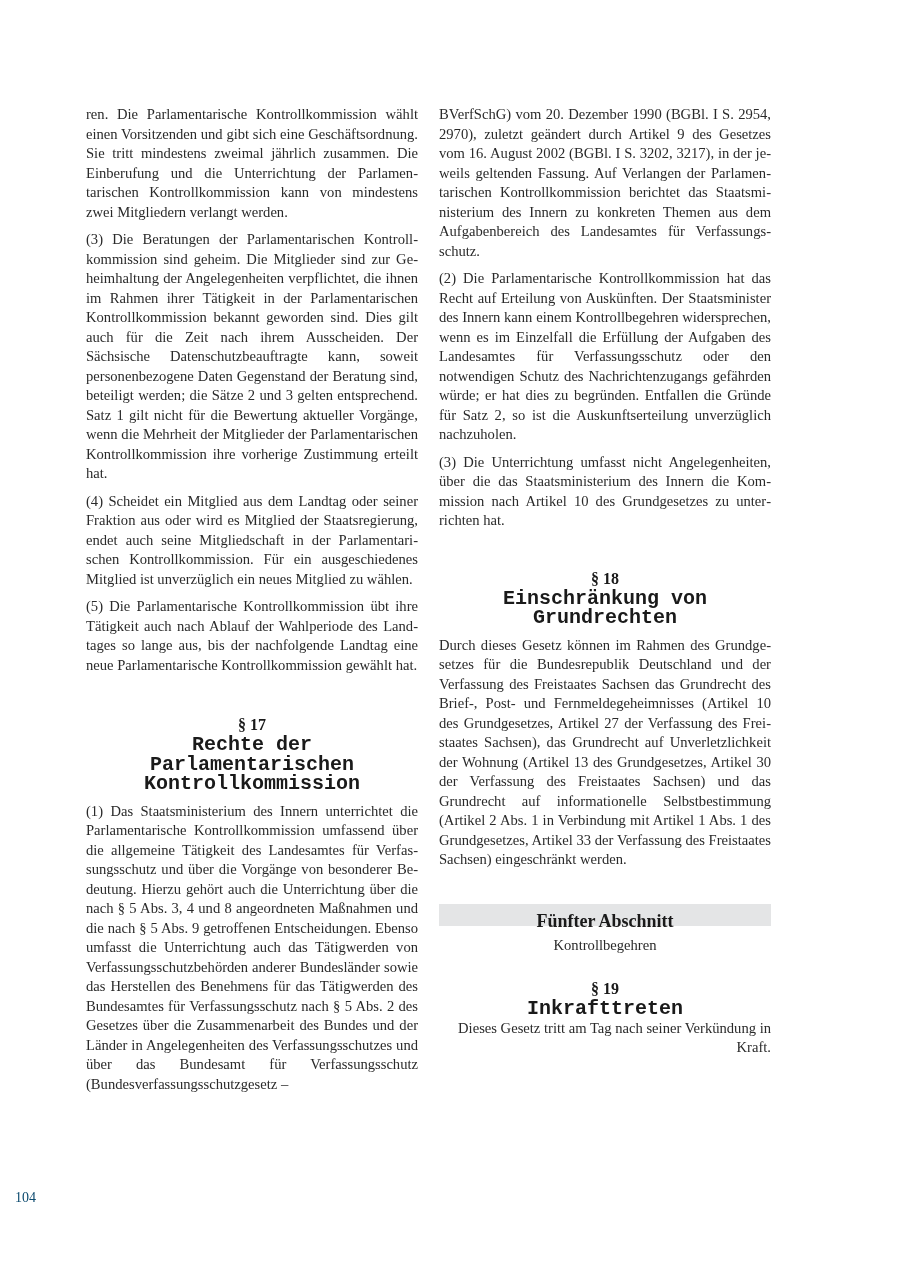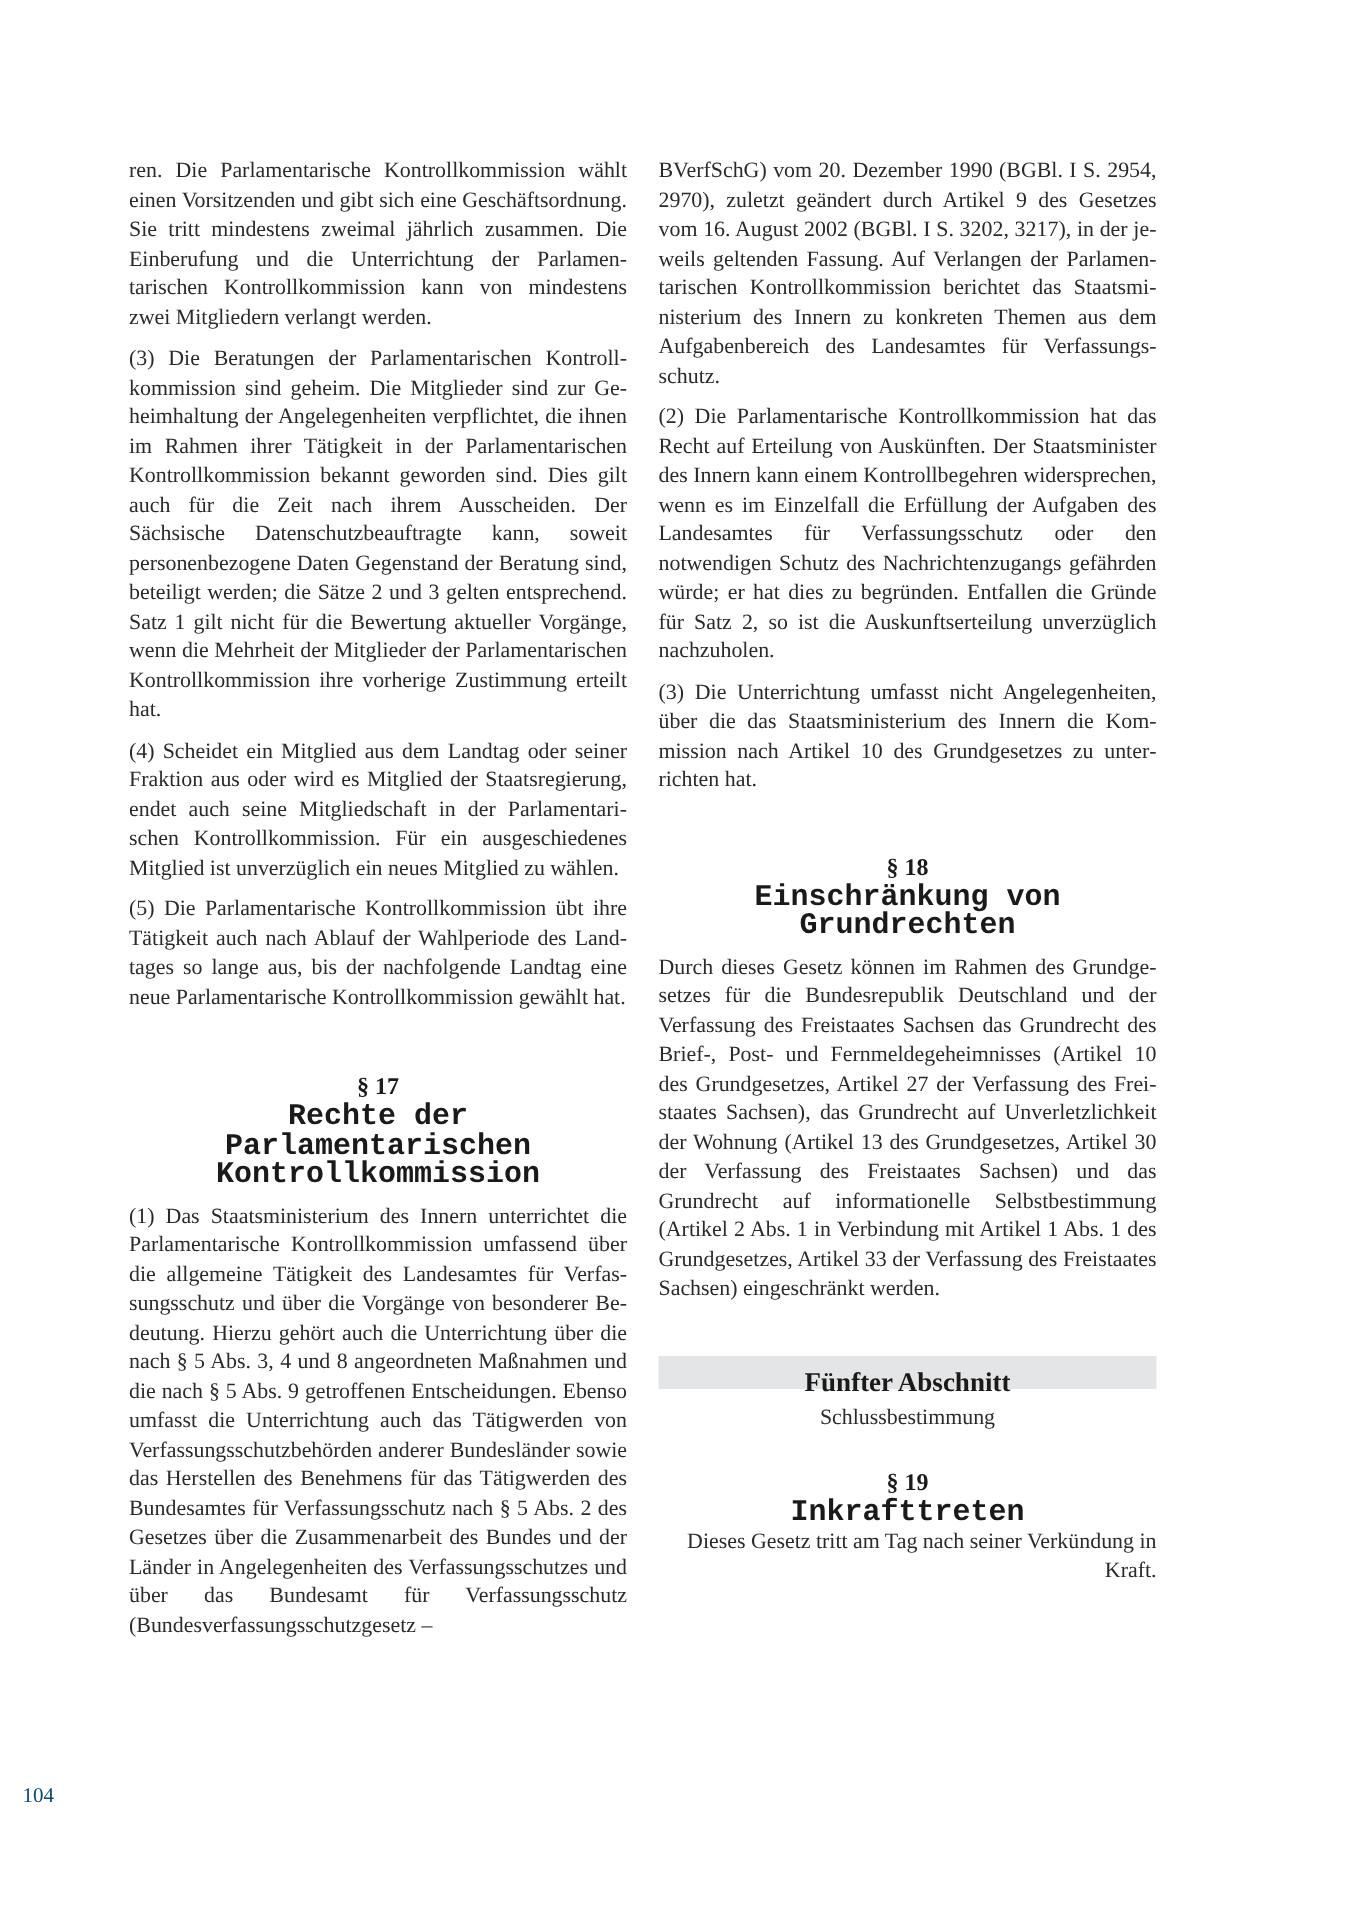--- a/index.html
+++ b/index.html
@@ -51,21 +51,21 @@
   <p class="para">(2) Die Parlamentarische Kontrollkommission hat das Recht auf Erteilung von Auskünften. Der Staatsminis­ter des Innern kann einem Kontrollbegehren wider­sprechen, wenn es im Einzelfall die Erfüllung der Auf­gaben des Landesamtes für Verfassungsschutz oder den notwendigen Schutz des Nachrichtenzugangs ge­fährden würde; er hat dies zu begründen. Entfallen die Gründe für Satz 2, so ist die Auskunftserteilung unver­züglich nachzuholen.</p>
   <p class="para">(3) Die Unterrichtung umfasst nicht Angelegenheiten, über die das Staatsministerium des Innern die Kom­mission nach Artikel 10 des Grundgesetzes zu unter­richten hat.</p>
 
   <div class="section-heading" style="margin-top:38px;">
     <div class="sec-num">§ 18</div>
     <div class="sec-title">Einschränkung von Grundrechten</div>
   </div>
   <p class="para" style="margin-top:8px;">Durch dieses Gesetz können im Rahmen des Grundge­setzes für die Bundesrepublik Deutschland und der Verfassung des Freistaates Sachsen das Grundrecht des Brief-, Post- und Fernmeldegeheimnisses (Artikel 10 des Grundgesetzes, Artikel 27 der Verfassung des Frei­staates Sachsen), das Grundrecht auf Unverletzlichkeit der Wohnung (Artikel 13 des Grundgesetzes, Artikel 30 der Verfassung des Freistaates Sachsen) und das Grundrecht auf informationelle Selbstbestimmung (Artikel 2 Abs. 1 in Verbindung mit Artikel 1 Abs. 1 des Grundgesetzes, Artikel 33 der Verfassung des Freistaa­tes Sachsen) eingeschränkt werden.</p>
 
   <div class="banner" style="margin-top:34px;">Fünfter Abschnitt</div>
-  <div class="subtitle" style="margin-top:10px;">Schlussbestimmung</div>
+  <div class="subtitle" style="margin-top:10px;">Kontrollbegehren</div>
 
   <div class="section-heading" style="margin-top:24px;">
     <div class="sec-num">§ 19</div>
     <div class="sec-title">Inkrafttreten</div>
   </div>
   <p class="para" style="margin-top:0; text-align:right;">Dieses Gesetz tritt am Tag nach seiner Verkündung in Kraft.</p>
 </div>
 
 <div class="page-number">104</div>
 

